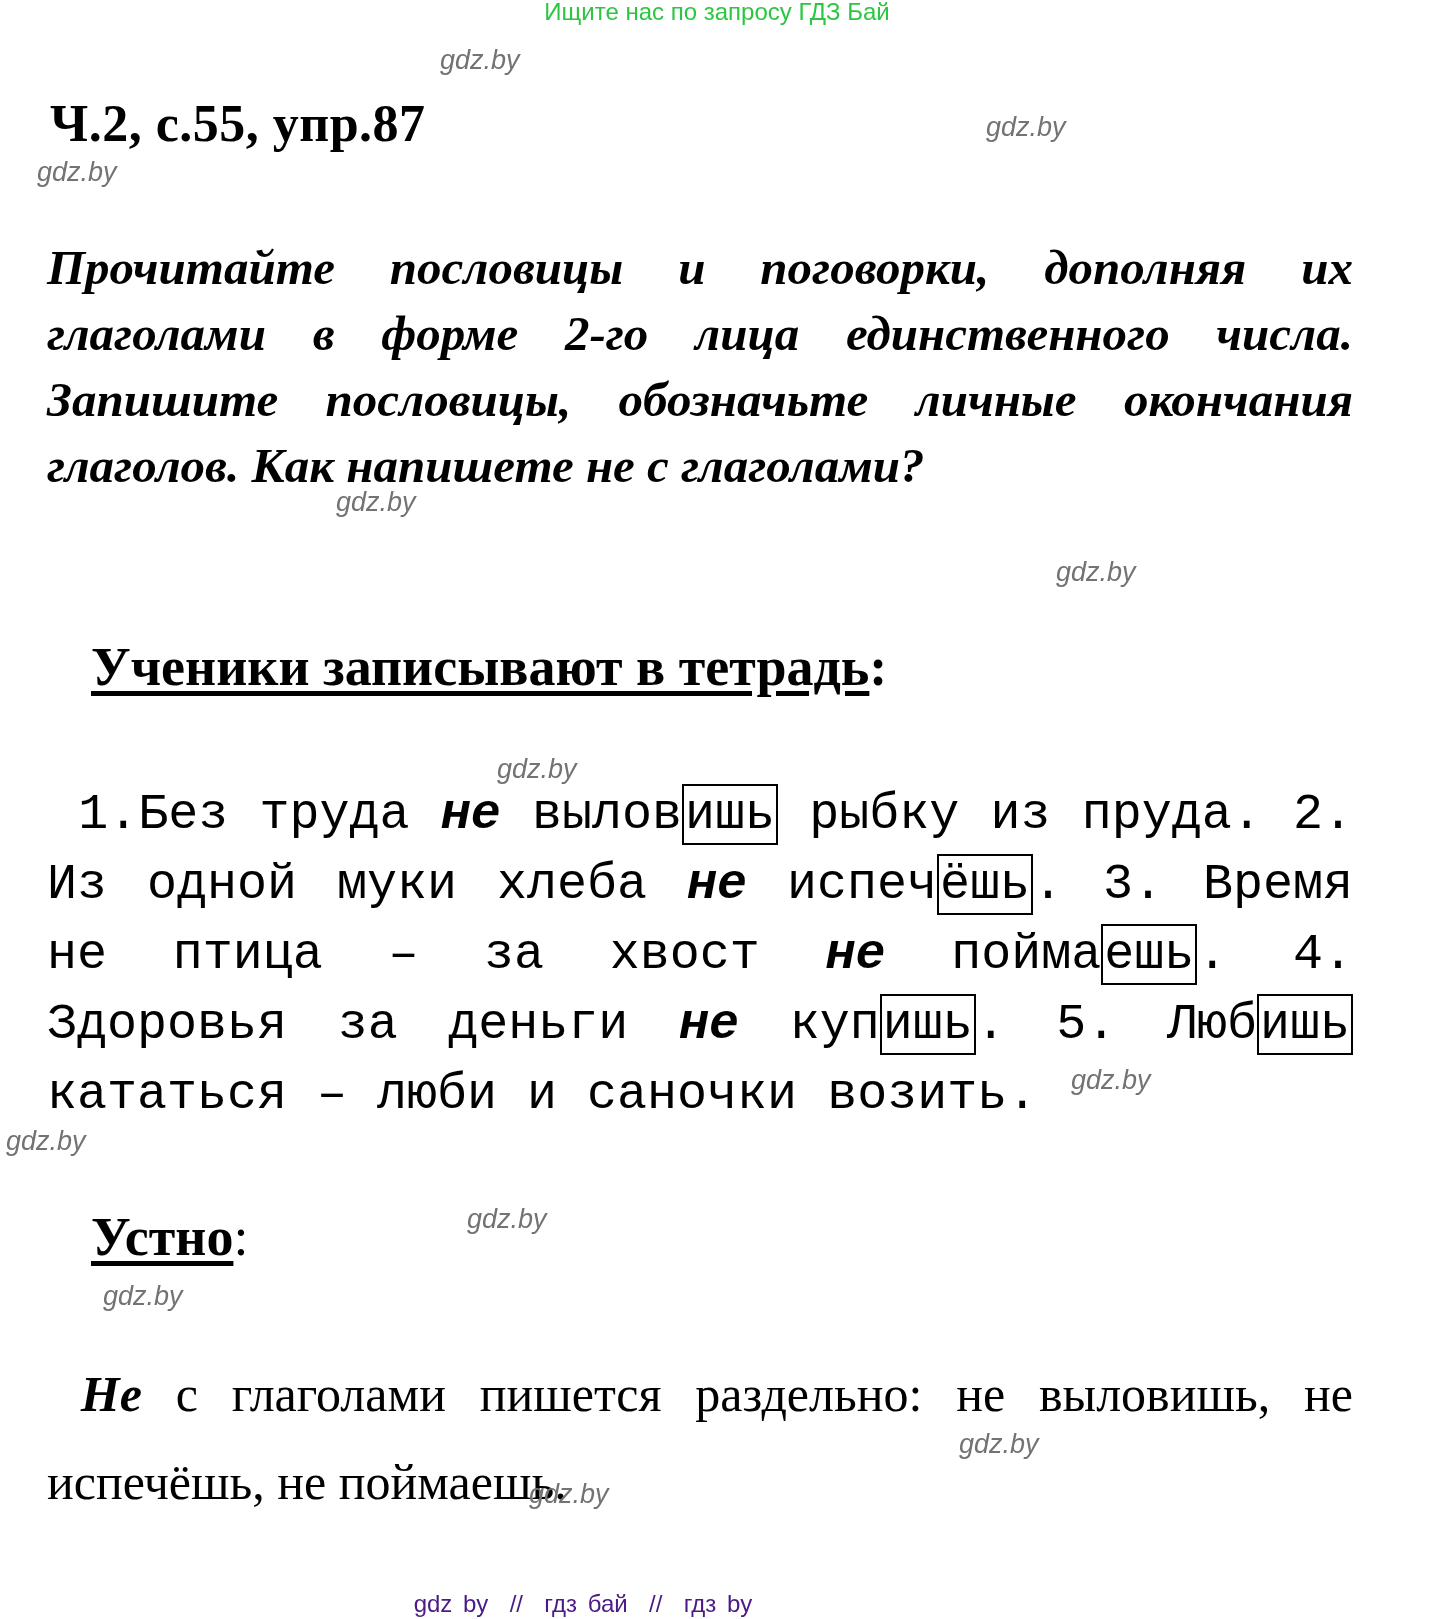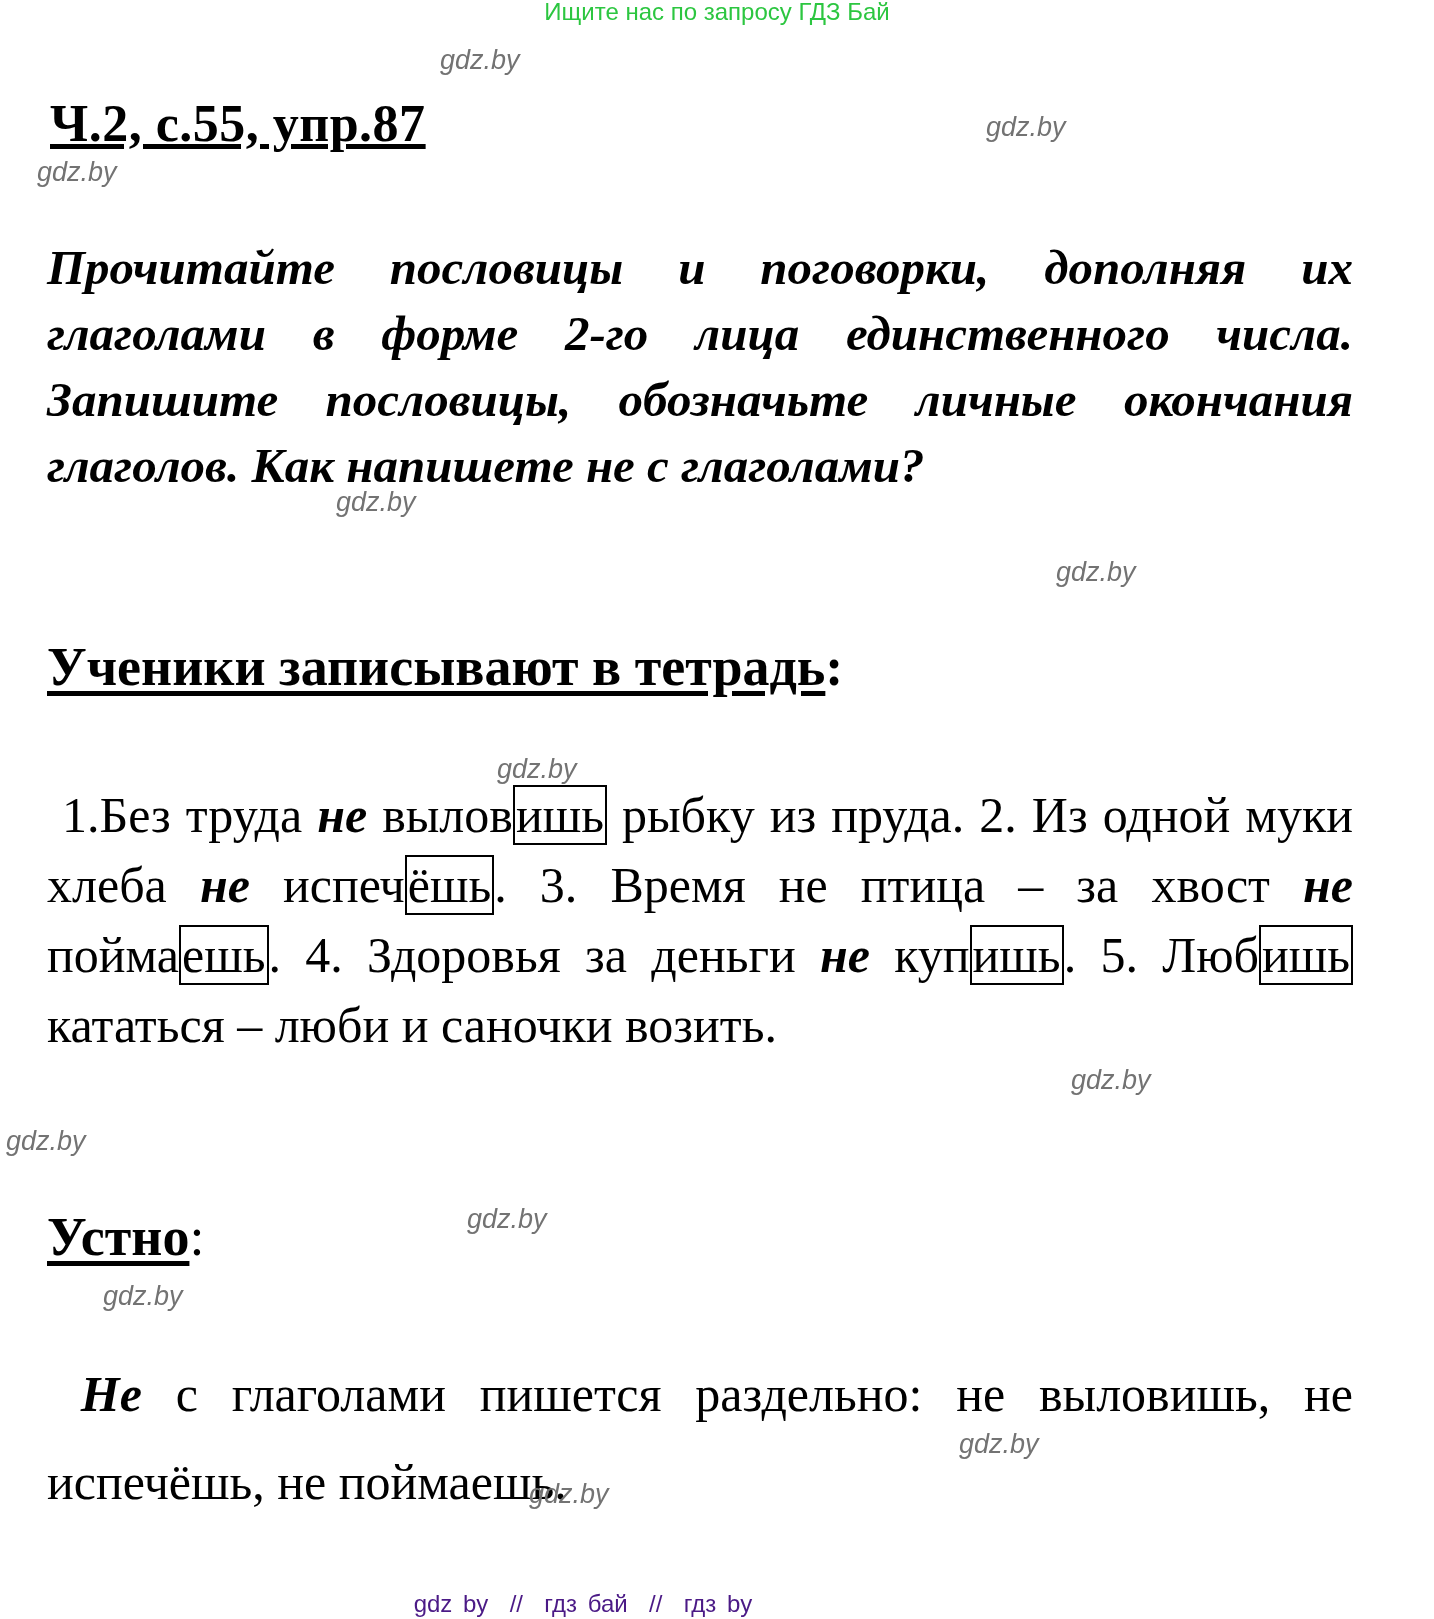--- a/index.html
+++ b/index.html
@@ -1,24 +1,24 @@
 <!DOCTYPE html>
 <html><head>
 <meta charset="utf-8">
 <style>
   html, body { margin: 0; padding: 0; background: #ffffff; }
   body { width: 1434px; height: 1619px; position: relative; overflow: hidden; color: #000; }
   .abs { position: absolute; }
   .top-banner { left: 0; width: 1434px; top: -2px; text-align: center; font-family: "Liberation Sans", sans-serif; font-size: 24px; color: #2cc640; }
   .wm { font-family: "Liberation Sans", sans-serif; font-size: 27px; color: #737373; white-space: nowrap; font-style: italic; }
-  .title { left: 50px; top: 94px; font-family: "Liberation Serif", serif; font-weight: bold; font-size: 52px; letter-spacing: 0.5px; text-decoration: underline; }
+  .title { left: 50px; top: 94px; font-family: "Liberation Serif", serif; font-weight: bold; font-size: 52px; letter-spacing: 0.5px; }
   .task { left: 47px; top: 235px; width: 1306px; font-family: "Liberation Serif", serif; font-weight: bold; font-style: italic; font-size: 49px; line-height: 66px; text-align: justify; transform: scaleX(1.0); }
   .h-sec { font-family: "Liberation Serif", serif; font-weight: bold; font-size: 54px; }
-  .h-sec u { text-decoration: underline; text-decoration-thickness: 5px; text-underline-offset: 6px; }
-  .answer { left: 47px; top: 780px; width: 1306px; font-family: Liberation Serif, serif; font-size: 50px; line-height: 70px; text-align: justify; }
+  .h-sec u { text-decoration: underline; text-decoration-thickness: 5px; text-underline-offset: 6px; margin-left: 44px; }
+  .answer { left: 47px; top: 780px; width: 1306px; font-family: Liberation Mono, monospace; font-size: 50px; line-height: 70px; text-align: justify; }
   .answer .ne { font-weight: bold; font-style: italic; }
   .box { border: 2px solid #000; padding: 0 1px; }
   .oral { left: 47px; top: 1350px; width: 1306px; font-family: "Liberation Serif", serif; font-size: 50px; line-height: 88px; text-align: justify; }
   .oral .ne { font-weight: bold; font-style: italic; }
   .footer { left: 0; width: 1166px; top: 1590px; text-align: center; font-family: "Liberation Sans", sans-serif; font-size: 24px; color: #4b1a86; word-spacing: 4px; }
 </style>
 </head>
 <body>
 
 <div class="abs top-banner">Ищите нас по запросу ГДЗ Бай</div>

